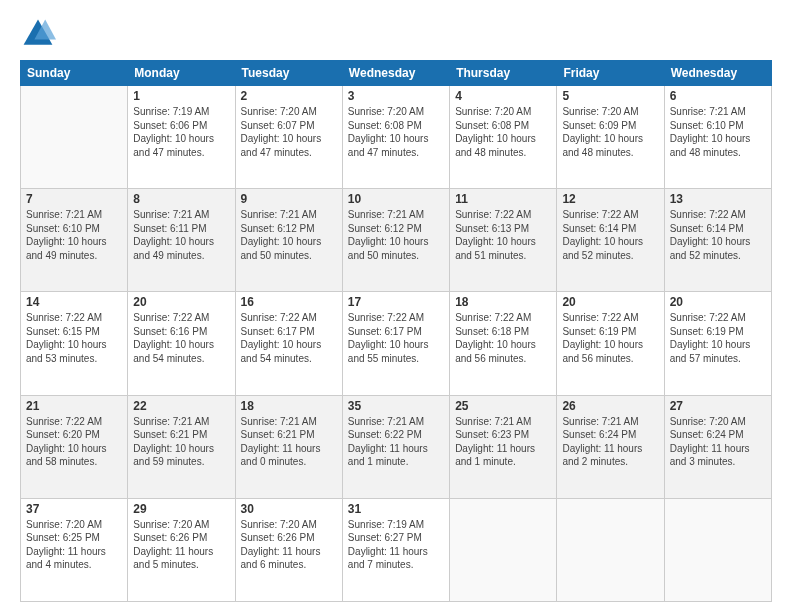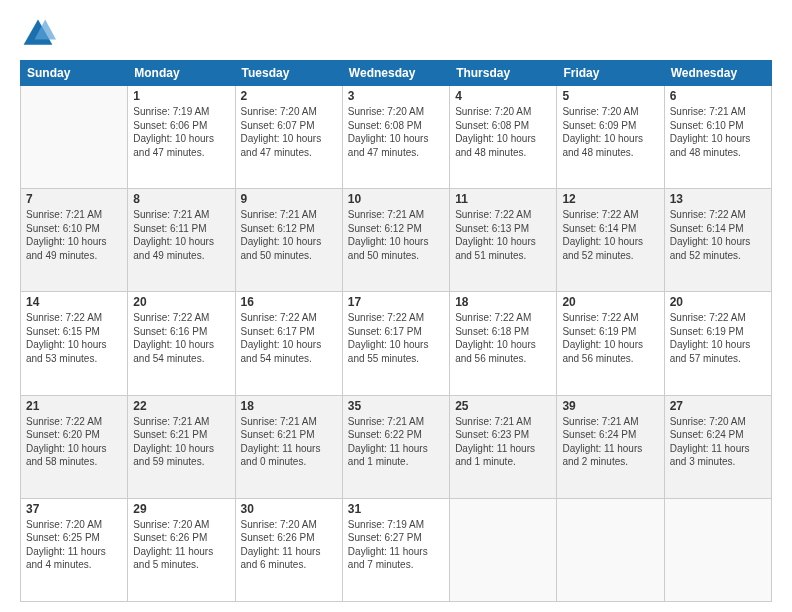--- a/index.html
+++ b/index.html
@@ -314,21 +314,21 @@
 and 1 minute.</div>
           </td>
           <td>
             <div class="day-number">25</div>
             <div class="day-info" style="white-space: pre-line;">Sunrise: 7:21 AM
 Sunset: 6:23 PM
 Daylight: 11 hours
 and 1 minute.</div>
           </td>
           <td>
-            <div class="day-number">39</div>
+            <div class="day-number">26</div>
             <div class="day-info" style="white-space: pre-line;">Sunrise: 7:21 AM
 Sunset: 6:24 PM
 Daylight: 11 hours
 and 2 minutes.</div>
           </td>
           <td>
             <div class="day-number">27</div>
             <div class="day-info" style="white-space: pre-line;">Sunrise: 7:20 AM
 Sunset: 6:24 PM
 Daylight: 11 hours

